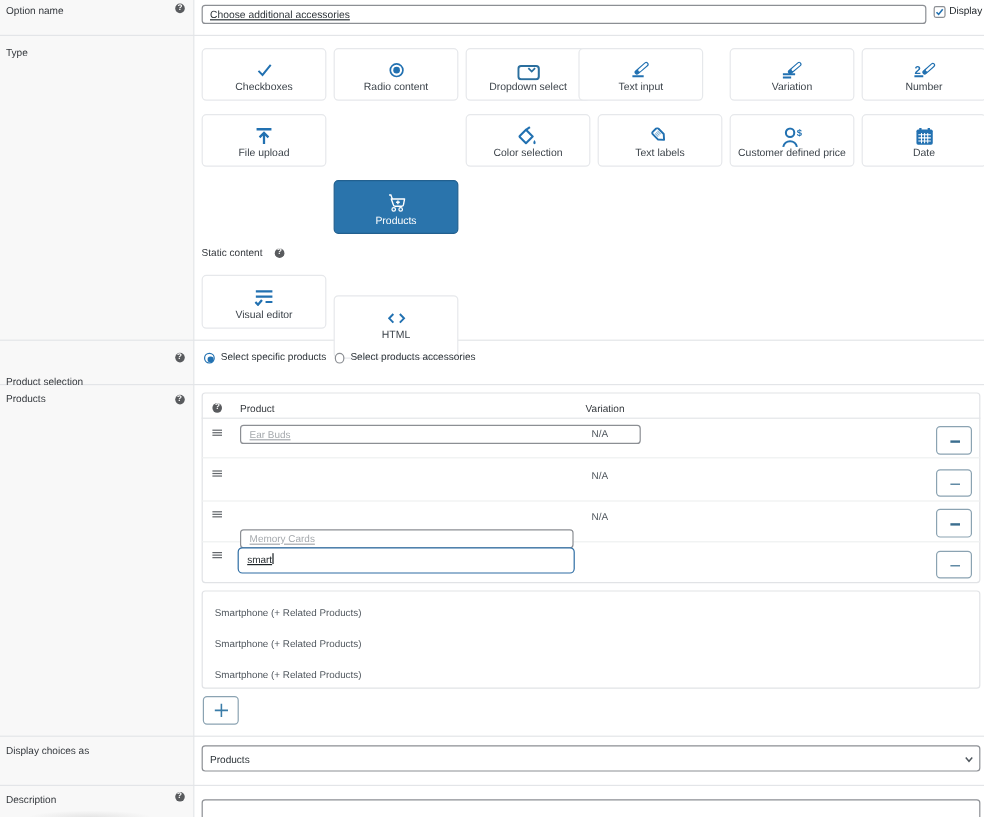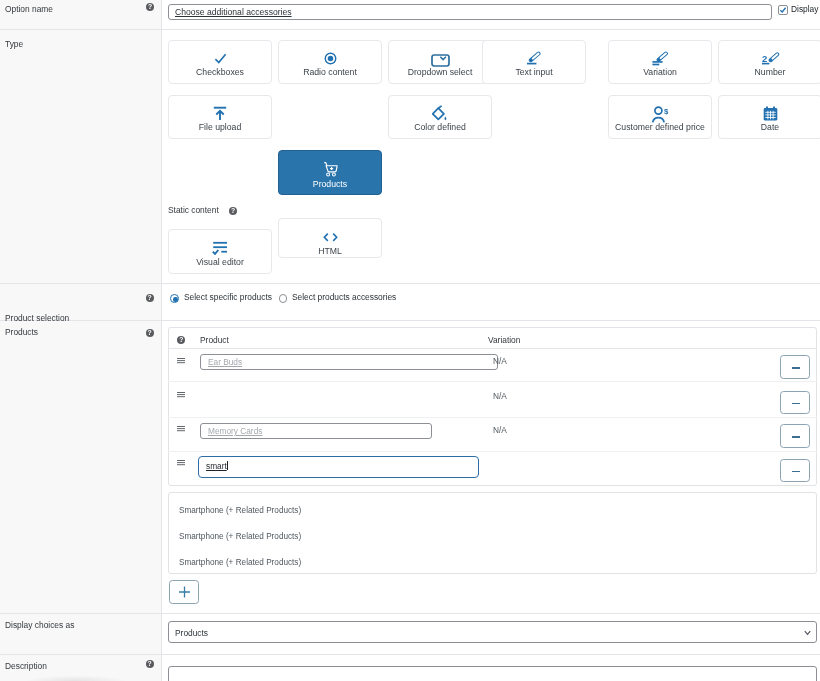--- a/index.html
+++ b/index.html
@@ -131,21 +131,32 @@
       <div class="tx">File upload</div>
     </div>
   <div class="tbtn" style="left:388px;top:95px">
       <div class="ic">
         <svg width="16" height="18" viewBox="0 0 16 18" style="margin-top:-1px">
           <path d="M6.3 3.2 L11.9 8.8 L6.3 14.4 L0.7 8.8 Z" fill="none" stroke="#2271b1" stroke-width="1.7" stroke-linejoin="round"></path>
           <path d="M6.3 3.2 L9.6 0.9" stroke="#2271b1" stroke-width="1.7" fill="none"></path>
           <path d="M13.4 11.6 c1.3 1.9 1.3 3.1 0 3.6 c-1.3-.5-1.3-1.7 0-3.6 Z" fill="#2271b1"></path>
         </svg>
       </div>
-      <div class="tx">Color defined</div>
+      <div class="tx">Color selection</div>
+    </div>
+  <div class="tbtn" style="left:498px;top:95px">
+      <div class="ic">
+        <svg width="16" height="15" viewBox="0 0 16 15">
+          <g transform="rotate(45 8 7.2)">
+            <path d="M2.7 3.9 h6.4 l3.7 3.3 -3.7 3.3 H2.7 a1.3 1.3 0 0 1 -1.3 -1.3 V5.2 a1.3 1.3 0 0 1 1.3 -1.3 Z" fill="none" stroke="#2271b1" stroke-width="1.6" stroke-linejoin="round"></path>
+            <path d="M3.6 5.8 h3.8 M3.6 7.2 h3.8 M3.6 8.6 h3.8" stroke="#88b4d6" stroke-width="0.9" fill="none"></path>
+          </g>
+        </svg>
+      </div>
+      <div class="tx">Text labels</div>
     </div>
   <div class="tbtn" style="left:608px;top:95px">
       <div class="ic">
         <svg width="19" height="17" viewBox="0 0 19 17">
           <circle cx="7.4" cy="4.6" r="3.5" fill="none" stroke="#2271b1" stroke-width="1.7"></circle>
           <path d="M1.7 16.4 a5.8 5.8 0 0 1 11.4 0" fill="none" stroke="#2271b1" stroke-width="1.7"></path>
           <text x="12.9" y="7.6" font-size="7.8" font-weight="bold" fill="#2271b1" font-family="Liberation Sans, sans-serif">$</text>
         </svg>
       </div>
       <div class="tx">Customer defined price</div>
@@ -188,21 +199,21 @@
           <g stroke="#2271b1" fill="none">
             <path d="M1.2 1.8 H15" stroke-width="1.8"></path>
             <path d="M1.2 6.2 H15" stroke-width="1.8"></path>
             <path d="M0.8 10.6 l2.2 2.3 3.3-3.9" stroke-width="1.9"></path>
             <path d="M9.3 10.7 H15" stroke-width="1.8"></path>
           </g>
         </svg>
       </div>
       <div class="tx" style="top:27px">Visual editor</div>
     </div>
-  <div class="tbtn" style="left:278px;top:218px;height:40px">
+  <div class="tbtn" style="left:278px;top:246px;height:53px">
       <div class="ic" style="top:11px">
         <svg width="17" height="15" viewBox="0 0 22 19">
           <path d="M7.5 4.5 L3 9.2 L7.5 13.9 M14.5 4.5 L19 9.2 L14.5 13.9" fill="none" stroke="#2271b1" stroke-width="2.1"></path>
         </svg>
       </div>
       <div class="tx" style="top:27px">HTML</div>
     </div>
 
   <div class="abs" style="left:170px; top:294px; width:8.8px; height:8.8px; border:1px solid #2271b1; border-radius:50%; background:#fff;"></div>
   <div class="abs" style="left:173.1px; top:297.1px; width:4.6px; height:4.6px; border-radius:50%; background:#2271b1;"></div>
@@ -213,30 +224,30 @@
   <div class="abs" style="left:168px; top:327px; width:649px; height:159px; border:1px solid #e1e3e6; border-radius:3px; background:#fff;"></div>
   <div class="abs" style="left:168px; top:348px; width:649px; height:1px; background:#e3e5e8;"></div>
   <div class="abs" style="left:168px; top:381px; width:649px; height:1px; background:#eef0f1;"></div>
   <div class="abs" style="left:168px; top:417px; width:649px; height:1px; background:#eef0f1;"></div>
   <div class="abs" style="left:168px; top:451px; width:649px; height:1px; background:#eef0f1;"></div>
   <div class="help" style="left:177.3px; top:336px;">?</div>
   <div class="lbl" style="left:200px; top:334.5px; font-size:8.4px;">Product</div>
   <div class="lbl" style="left:488px; top:334.5px; font-size:8.4px;">Variation</div>
 
   <div class="handle" style="left:177px; top:358px;"></div>
-  <div class="inp ph" style="left:200px; top:354px; width:298px; height:16px; line-height:14px; padding-left:7px;">Ear Buds</div>
+  <div class="inp ph" style="left:200px; top:354px; width:334px; height:16px; line-height:14px; padding-left:7px;">Ear Buds</div>
   <div class="abs" style="left:493px; top:356px; font-size:8.3px; color:#50575e;">N/A</div>
   <div class="minus" style="left:780px; top:355px;"></div>
 
   <div class="handle" style="left:177px; top:392px;"></div>
   <div class="abs" style="left:493px; top:391px; font-size:8.3px; color:#50575e;">N/A</div>
   <div class="minus" style="left:780px; top:390.5px;"></div>
 
   <div class="handle" style="left:177px; top:425.5px;"></div>
-  <div class="inp ph" style="left:200px; top:423px; width:232px; height:16px; line-height:14px; padding-left:7px;">Memory Cards</div>
+  <div class="inp ph" style="left:200px; top:441px; width:278px; height:16px; line-height:14px; padding-left:7px;">Memory Cards</div>
   <div class="abs" style="left:493px; top:425px; font-size:8.3px; color:#50575e;">N/A</div>
   <div class="minus" style="left:780px; top:424px;"></div>
 
   <div class="handle" style="left:177px; top:460px;"></div>
   <div class="inp" style="left:198px; top:456px; width:281px; height:21.5px; line-height:18px; padding-left:7px; border:1.8px solid #2e6da4; border-radius:4px; color:#1d2327;">smart<span style="display:inline-block;width:1px;height:9px;background:#1d2327;vertical-align:-1px;"></span></div>
   <div class="minus" style="left:780px; top:458.5px;"></div>
 
   <div class="abs" style="left:168px; top:492px; width:649px; height:82px; border:1px solid #e1e3e6; border-radius:3px; background:#fff;"></div>
   <div class="abs" style="left:179px; top:505.5px; font-size:8.2px; color:#50575e;">Smartphone (+ Related Products)</div>
   <div class="abs" style="left:179px; top:531.5px; font-size:8.2px; color:#50575e;">Smartphone (+ Related Products)</div>

